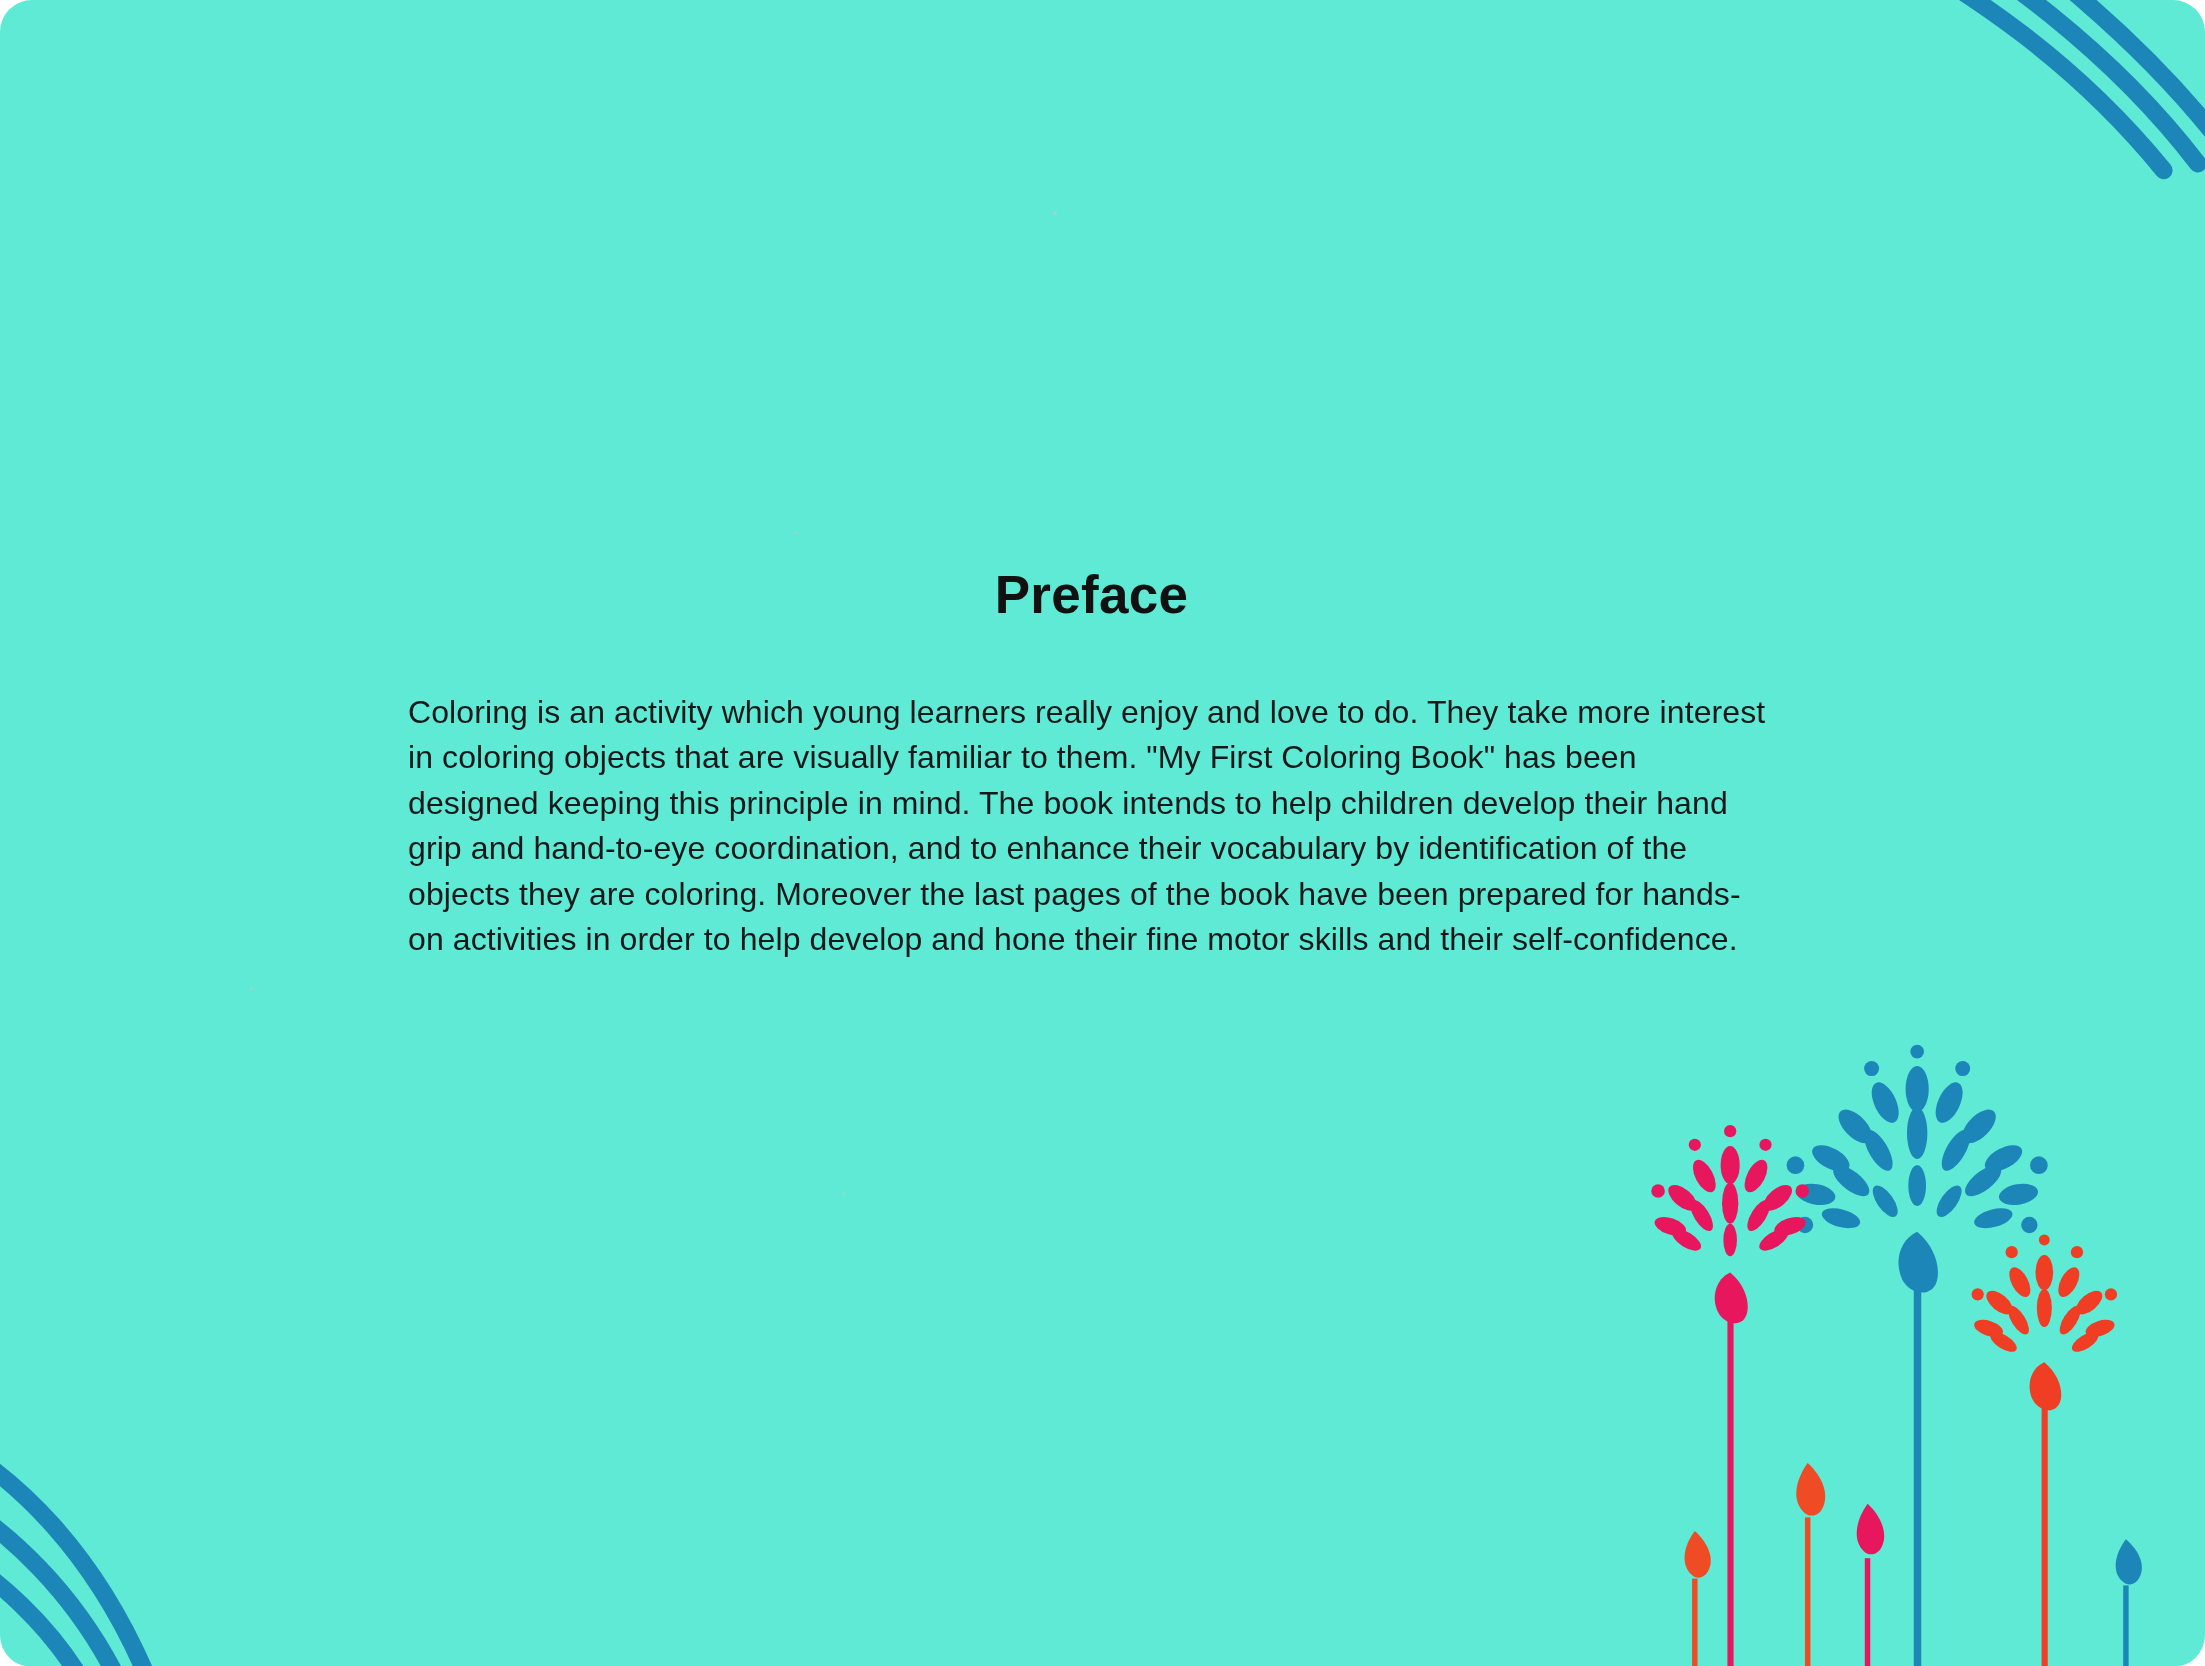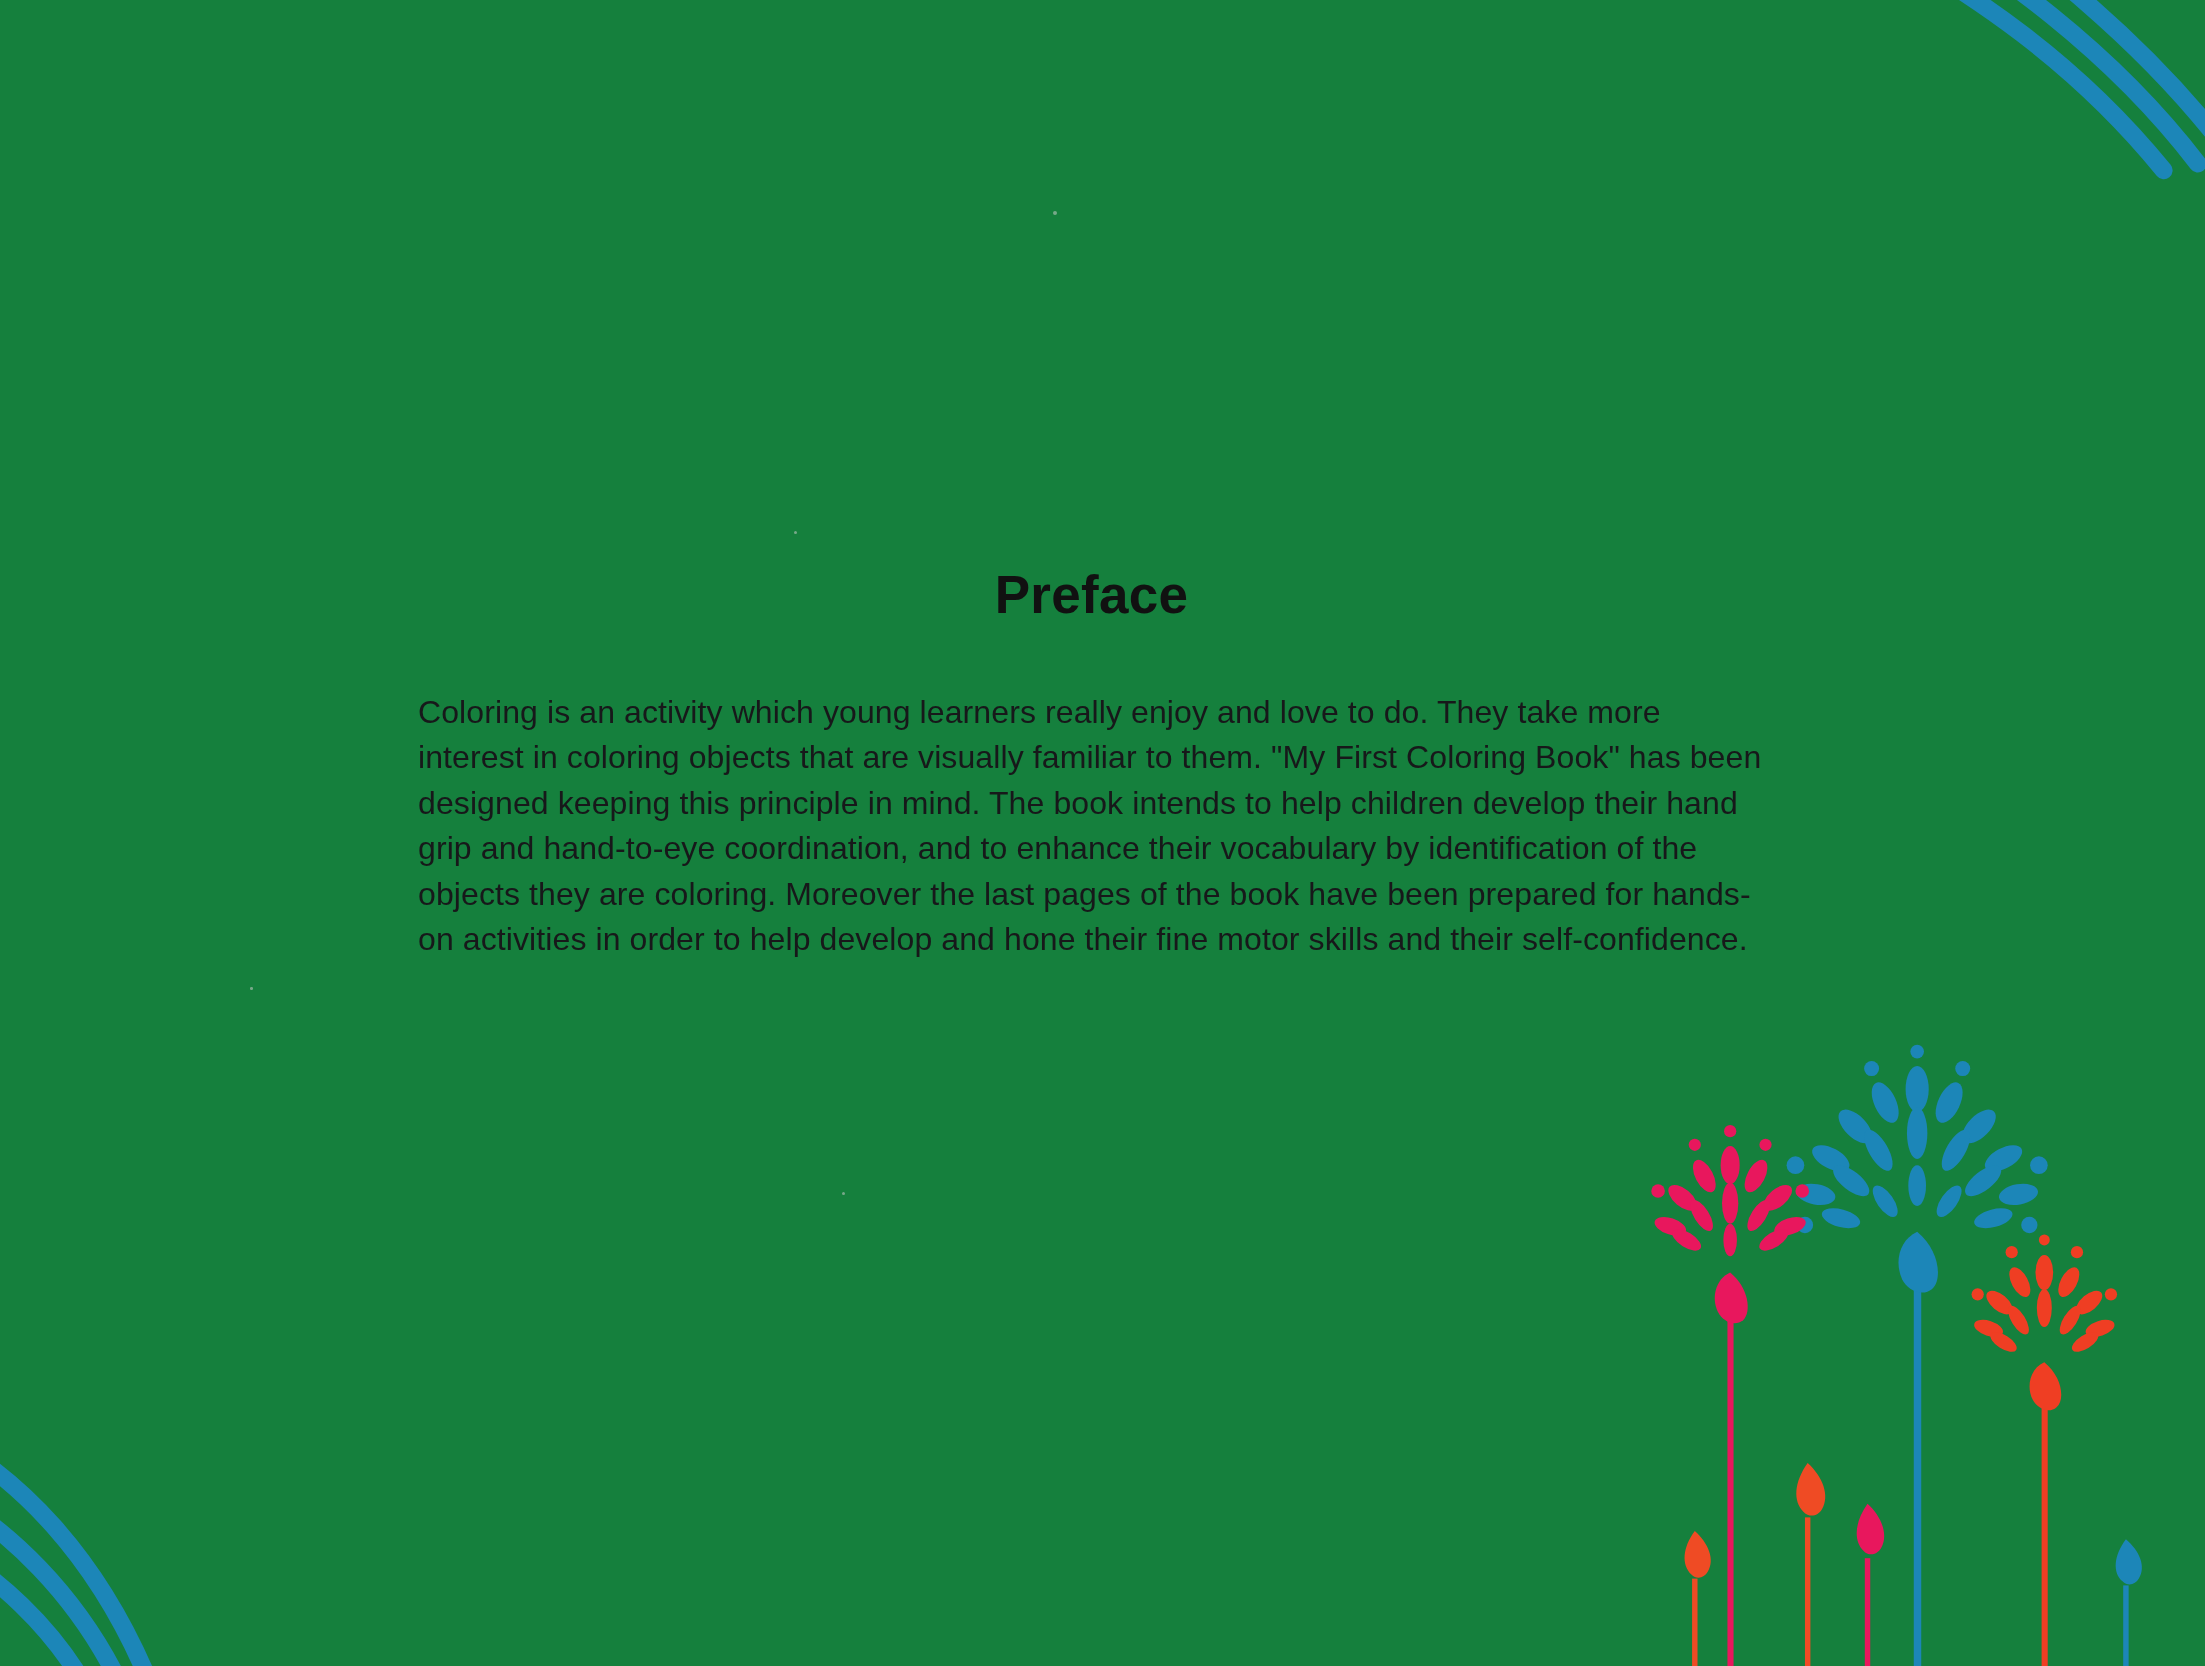--- a/index.html
+++ b/index.html
@@ -12,21 +12,22 @@
     height: 1667px;
     position: relative;
     overflow: hidden;
     font-family: "Liberation Sans", sans-serif;
     color: #1a1a1a;
   }
 
   .page {
     position: absolute;
     inset: 0;
-    background: #15803d;
+    background: #5eead4;
+    border-radius: 32px;
   }
 
   
   .corner-top-right {
     position: absolute;
     top: -27px;
     right: -20.4px;
     width: 381px;
     height: 286px;
     pointer-events: none;
@@ -62,21 +63,21 @@
     font-weight: bold;
     text-align: center;
     letter-spacing: 0.3px;
     color: #111111;
     margin: 0 0 65px 0;
   }
   .body-text {
     font-size: 32px;
     line-height: 1.42;
     color: #17181a;
-    margin: 10px;
+    margin: 0;
     text-align: left;
     letter-spacing: 0.1px;
   }
 
   
   .speck {
     position: absolute;
     background: #c9c9c9;
     border-radius: 50%;
     opacity: .55;

